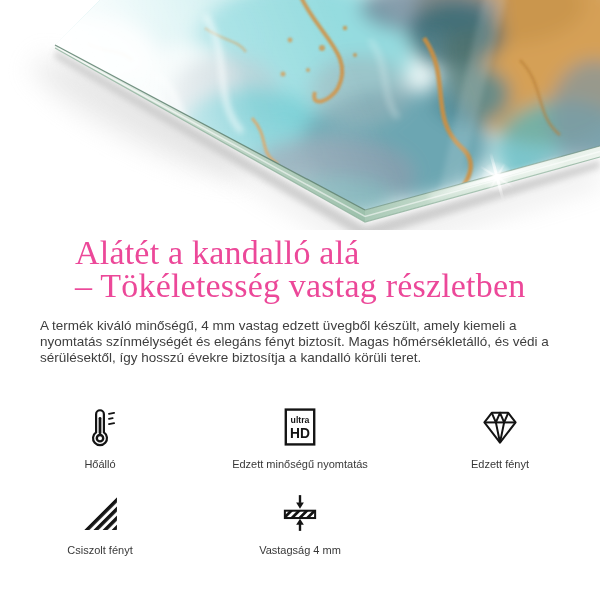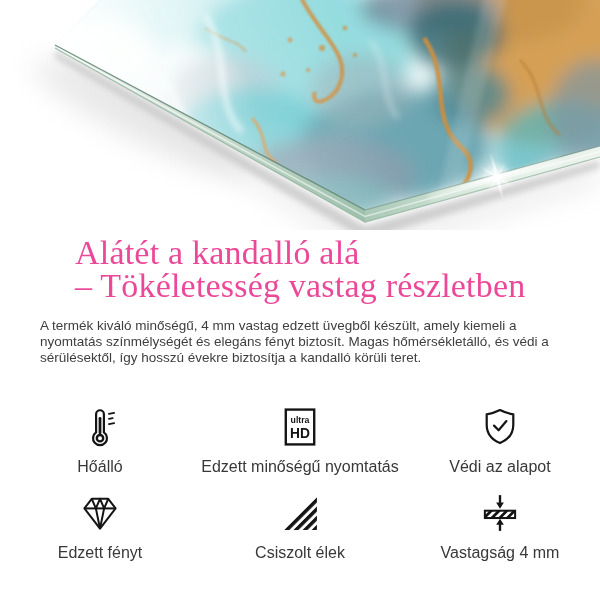--- a/index.html
+++ b/index.html
@@ -8,21 +8,21 @@
   .hero{position:absolute;top:0;left:0;width:600px;height:230px;}
   .heading{position:absolute;left:40px;top:236px;width:520px;
            font-family:"Liberation Serif", serif;font-weight:400;
            font-size:34px;line-height:33px;color:#ec4899;letter-spacing:.2px;margin-left:35px;}
   .desc{position:absolute;left:40px;top:304px;width:530px;
         font-size:13.5px;line-height:16px;color:#3e3e3e;}
   .features{position:absolute;left:0;top:398px;width:600px;
             display:grid;grid-template-columns:repeat(3,1fr);grid-auto-rows:86px;}
   .feature{display:flex;flex-direction:column;align-items:center;padding-top:6px;}
   .feature .iconbox{height:46px;display:flex;align-items:center;justify-content:center;}
-  .feature .label{margin-top:8px;font-size:16px;color:#383838;white-space:nowrap;}
+  .feature .label{margin-top:8px;font-size:11px;color:#383838;white-space:nowrap;}
   svg{display:block;}
 </style>
 </head>
 <body>
 
 <div class="page">
 
   <div class="hero">
     <svg width="600" height="230" viewBox="0 0 600 230">
       <defs>
@@ -184,29 +184,20 @@
       <div class="iconbox">
         <svg width="44" height="44" viewBox="0 0 48 48">
           <rect x="8.5" y="5" width="31" height="38" fill="none" stroke="#141414" stroke-width="2.6"></rect>
           <text x="24" y="20" text-anchor="middle" font-family="Liberation Sans, sans-serif" font-size="9.5" font-weight="700" fill="#141414">ultra</text>
           <text x="24" y="36" text-anchor="middle" font-family="Liberation Sans, sans-serif" font-size="15" font-weight="700" fill="#141414">HD</text>
         </svg>
       </div>
       <div class="label">Edzett minőségű nyomtatás</div>
     </div>
 
-    <div class="feature">
-      <div class="iconbox">
-        <svg width="44" height="44" viewBox="0 0 48 48" fill="none" stroke="#141414" stroke-width="2.4" stroke-linejoin="round" stroke-linecap="round">
-          <path d="M24,5.5 C29,8 34,9.5 38.5,10.2 V21.5 C38.5,31.5 32.5,38 24,41.5 C15.5,38 9.5,31.5 9.5,21.5 V10.2 C14,9.5 19,8 24,5.5 Z"></path>
-          <path d="M17.5,22.5 L22.5,27.5 L31,17.5"></path>
-        </svg>
-      </div>
-      <div class="label">Védi az alapot</div>
-    </div>
 
     <div class="feature">
       <div class="iconbox">
         <svg width="44" height="44" viewBox="0 0 48 48" fill="none" stroke="#141414" stroke-width="2.2" stroke-linejoin="round">
           <path d="M15,8.5 H33 L41,19 L24,41 L7,19 Z"></path>
           <path d="M7,19 H41"></path>
           <path d="M15,8.5 L19.5,19 L24,8.5 L28.5,19 L33,8.5"></path>
           <path d="M19.5,19 L24,41 M28.5,19 L24,41"></path>
         </svg>
       </div>
@@ -218,21 +209,21 @@
         <svg width="44" height="44" viewBox="0 0 48 48">
           <defs>
             <pattern id="hatchTri" width="7" height="7" patternUnits="userSpaceOnUse" patternTransform="rotate(45)">
               <rect width="7" height="7" fill="#ffffff"></rect>
               <rect width="3.8" height="7" fill="#141414"></rect>
             </pattern>
           </defs>
           <path d="M5.5,42.5 L42.5,5.5 L42.5,42.5 Z" fill="url(#hatchTri)"></path>
         </svg>
       </div>
-      <div class="label">Csiszolt élek</div>
+      <div class="label">Csiszolt fényt</div>
     </div>
 
     <div class="feature">
       <div class="iconbox">
         <svg width="44" height="44" viewBox="0 0 48 48">
           <defs>
             <pattern id="hatchBar" width="6" height="6" patternUnits="userSpaceOnUse" patternTransform="rotate(45)">
               <rect width="6" height="6" fill="#ffffff"></rect>
               <rect width="3" height="6" fill="#141414"></rect>
             </pattern>

